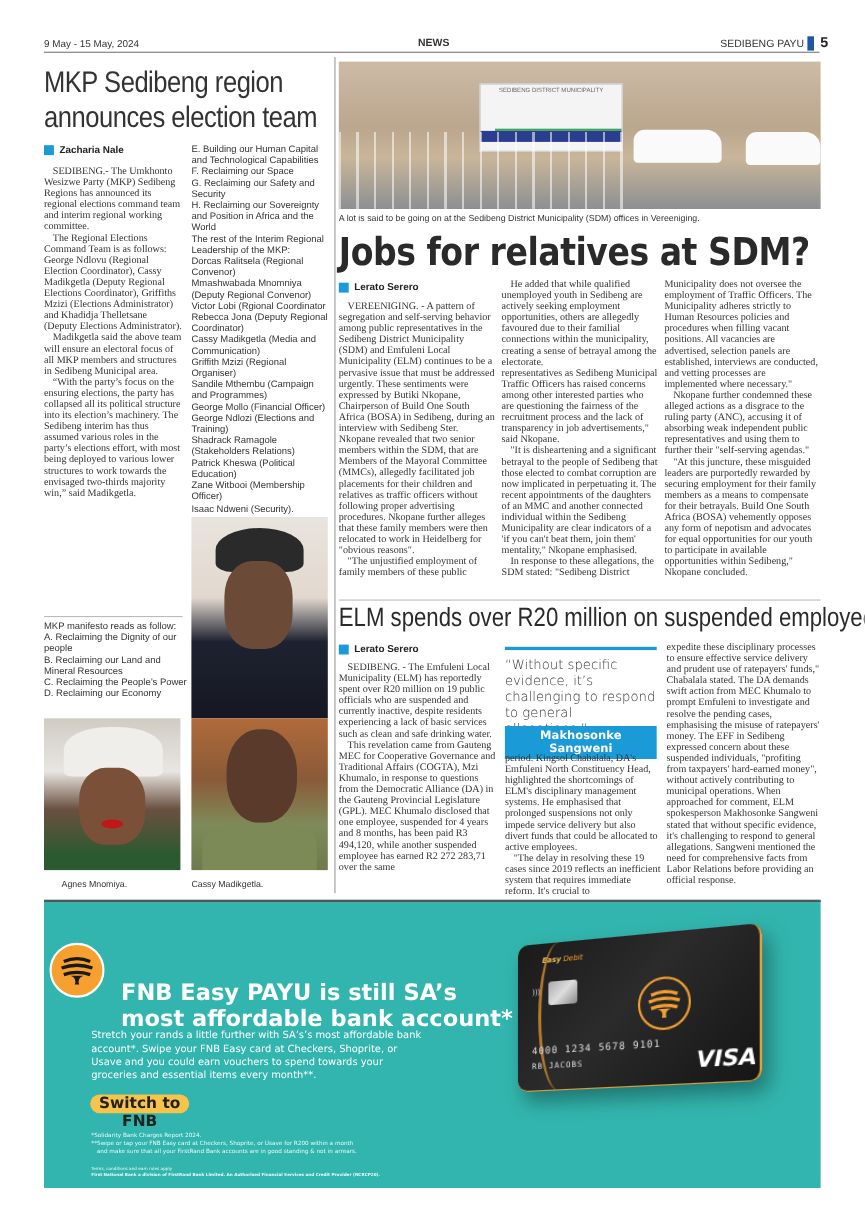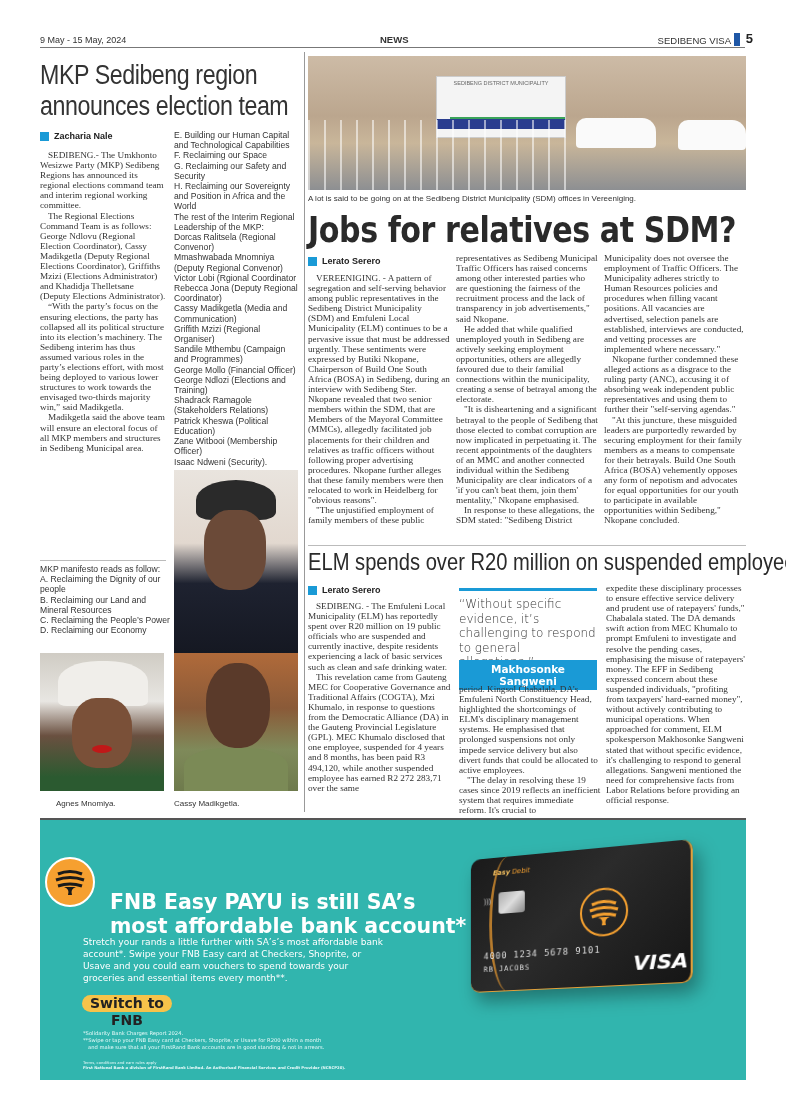--- a/index.html
+++ b/index.html
@@ -34,37 +34,37 @@
 .card{background:linear-gradient(135deg,#1a1a1a 0%,#2b2b2b 45%,#151515 100%);border-radius:10px;box-shadow:6px 10px 18px rgba(0,0,0,.35);}
 .card-num{font-family:"DejaVu Sans Mono",monospace;font-size:9px;color:#ddd;letter-spacing:1px;}
 .visa{font-family:"DejaVu Sans",sans-serif;font-weight:bold;font-style:italic;font-size:20px;color:#fff;}
 </style>
 </head>
 <body>
 
 <div class="abs hdr">
   <span class="date">9 May - 15 May, 2024</span>
   <span class="sec">NEWS</span>
-  <span class="pub">SEDIBENG VISA</span>
+  <span class="pub">SEDIBENG PAYU</span>
   <span class="pgbox"></span>
   <span class="pg">5</span>
 </div>
 
 <h1 class="abs h-mkp" style="font-weight:normal;width:300px;">MKP Sedibeng region announces election team</h1>
 
 <div class="abs byline" style="top:131px;left:40px;">
   <span class="sq"></span>
   <span>Zacharia Nale</span>
 </div>
 
 <div class="abs body" style="top:150px;left:40px;width:126px;">
   <p>SEDIBENG.- The Umkhonto Wesizwe Party (MKP) Sedibeng Regions has announced its regional elections command team and interim regional working committee.</p>
   <p>The Regional Elections Command Team is as follows: George Ndlovu (Regional Election Coordinator), Cassy Madikgetla (Deputy Regional Elections Coordinator), Griffiths Mzizi (Elections Administrator) and Khadidja Thelletsane (Deputy Elections Administrator).</p>
+  <p>Madikgetla said the above team will ensure an electoral focus of all MKP members and structures in Sedibeng Municipal area.</p>
   <p>“With the party’s focus on the ensuring elections, the party has collapsed all its political structure into its election’s machinery. The Sedibeng interim has thus assumed various roles in the party’s elections effort, with most being deployed to various lower structures to work towards the envisaged two-thirds majority win,” said Madikgetla.</p>
-  <p>Madikgetla said the above team will ensure an electoral focus of all MKP members and structures in Sedibeng Municipal area.</p>
 </div>
 
 <div class="abs" style="top:560px;left:40px;width:126px;height:1px;background:#bbb;"></div>
 
 <div class="abs sans" style="top:564px;left:40px;width:130px;">
   <div>MKP manifesto reads as follow:</div>
   <div>A. Reclaiming the Dignity of our people</div>
   <div>B. Reclaiming our Land and Mineral Resources</div>
   <div>C. Reclaiming the People’s Power</div>
   <div>D. Reclaiming our Economy</div>
@@ -129,22 +129,22 @@
 <div class="abs byline" style="top:256px;left:308px;">
   <span class="sq"></span>
   <span>Lerato Serero</span>
 </div>
 
 <div class="abs body" style="top:273px;left:308px;width:142px;">
   <p>VEREENIGING. - A pattern of segregation and self-serving behavior among public representatives in the Sedibeng District Municipality (SDM) and Emfuleni Local Municipality (ELM) continues to be a pervasive issue that must be addressed urgently. These sentiments were expressed by Butiki Nkopane, Chairperson of Build One South Africa (BOSA) in Sedibeng, during an interview with Sedibeng Ster. Nkopane revealed that two senior members within the SDM, that are Members of the Mayoral Committee (MMCs), allegedly facilitated job placements for their children and relatives as traffic officers without following proper advertising procedures. Nkopane further alleges that these family members were then relocated to work in Heidelberg for "obvious reasons".</p>
   <p>"The unjustified employment of family members of these public</p>
 </div>
 <div class="abs body" style="top:253px;left:456px;width:142px;">
+  <p>He added that while qualified unemployed youth in Sedibeng are actively seeking employment opportunities, others are allegedly favoured due to their familial connections within the municipality, creating a sense of betrayal among the electorate.</p>
   <p style="text-indent:0">representatives as Sedibeng Municipal Traffic Officers has raised concerns among other interested parties who are questioning the fairness of the recruitment process and the lack of transparency in job advertisements," said Nkopane.</p>
-  <p>He added that while qualified unemployed youth in Sedibeng are actively seeking employment opportunities, others are allegedly favoured due to their familial connections within the municipality, creating a sense of betrayal among the electorate.</p>
   <p>"It is disheartening and a significant betrayal to the people of Sedibeng that those elected to combat corruption are now implicated in perpetuating it. The recent appointments of the daughters of an MMC and another connected individual within the Sedibeng Municipality are clear indicators of a 'if you can't beat them, join them' mentality," Nkopane emphasised.</p>
   <p>In response to these allegations, the SDM stated: "Sedibeng District</p>
 </div>
 <div class="abs body" style="top:253px;left:604px;width:142px;">
   <p style="text-indent:0">Municipality does not oversee the employment of Traffic Officers. The Municipality adheres strictly to Human Resources policies and procedures when filling vacant positions. All vacancies are advertised, selection panels are established, interviews are conducted, and vetting processes are implemented where necessary."</p>
   <p>Nkopane further condemned these alleged actions as a disgrace to the ruling party (ANC), accusing it of absorbing weak independent public representatives and using them to further their "self-serving agendas."</p>
   <p>"At this juncture, these misguided leaders are purportedly rewarded by securing employment for their family members as a means to compensate for their betrayals. Build One South Africa (BOSA) vehemently opposes any form of nepotism and advocates for equal opportunities for our youth to participate in available opportunities within Sedibeng," Nkopane concluded.</p>
 </div>
 
 <div class="abs" style="top:545px;left:308px;width:438px;height:1px;background:#bbb;"></div>

